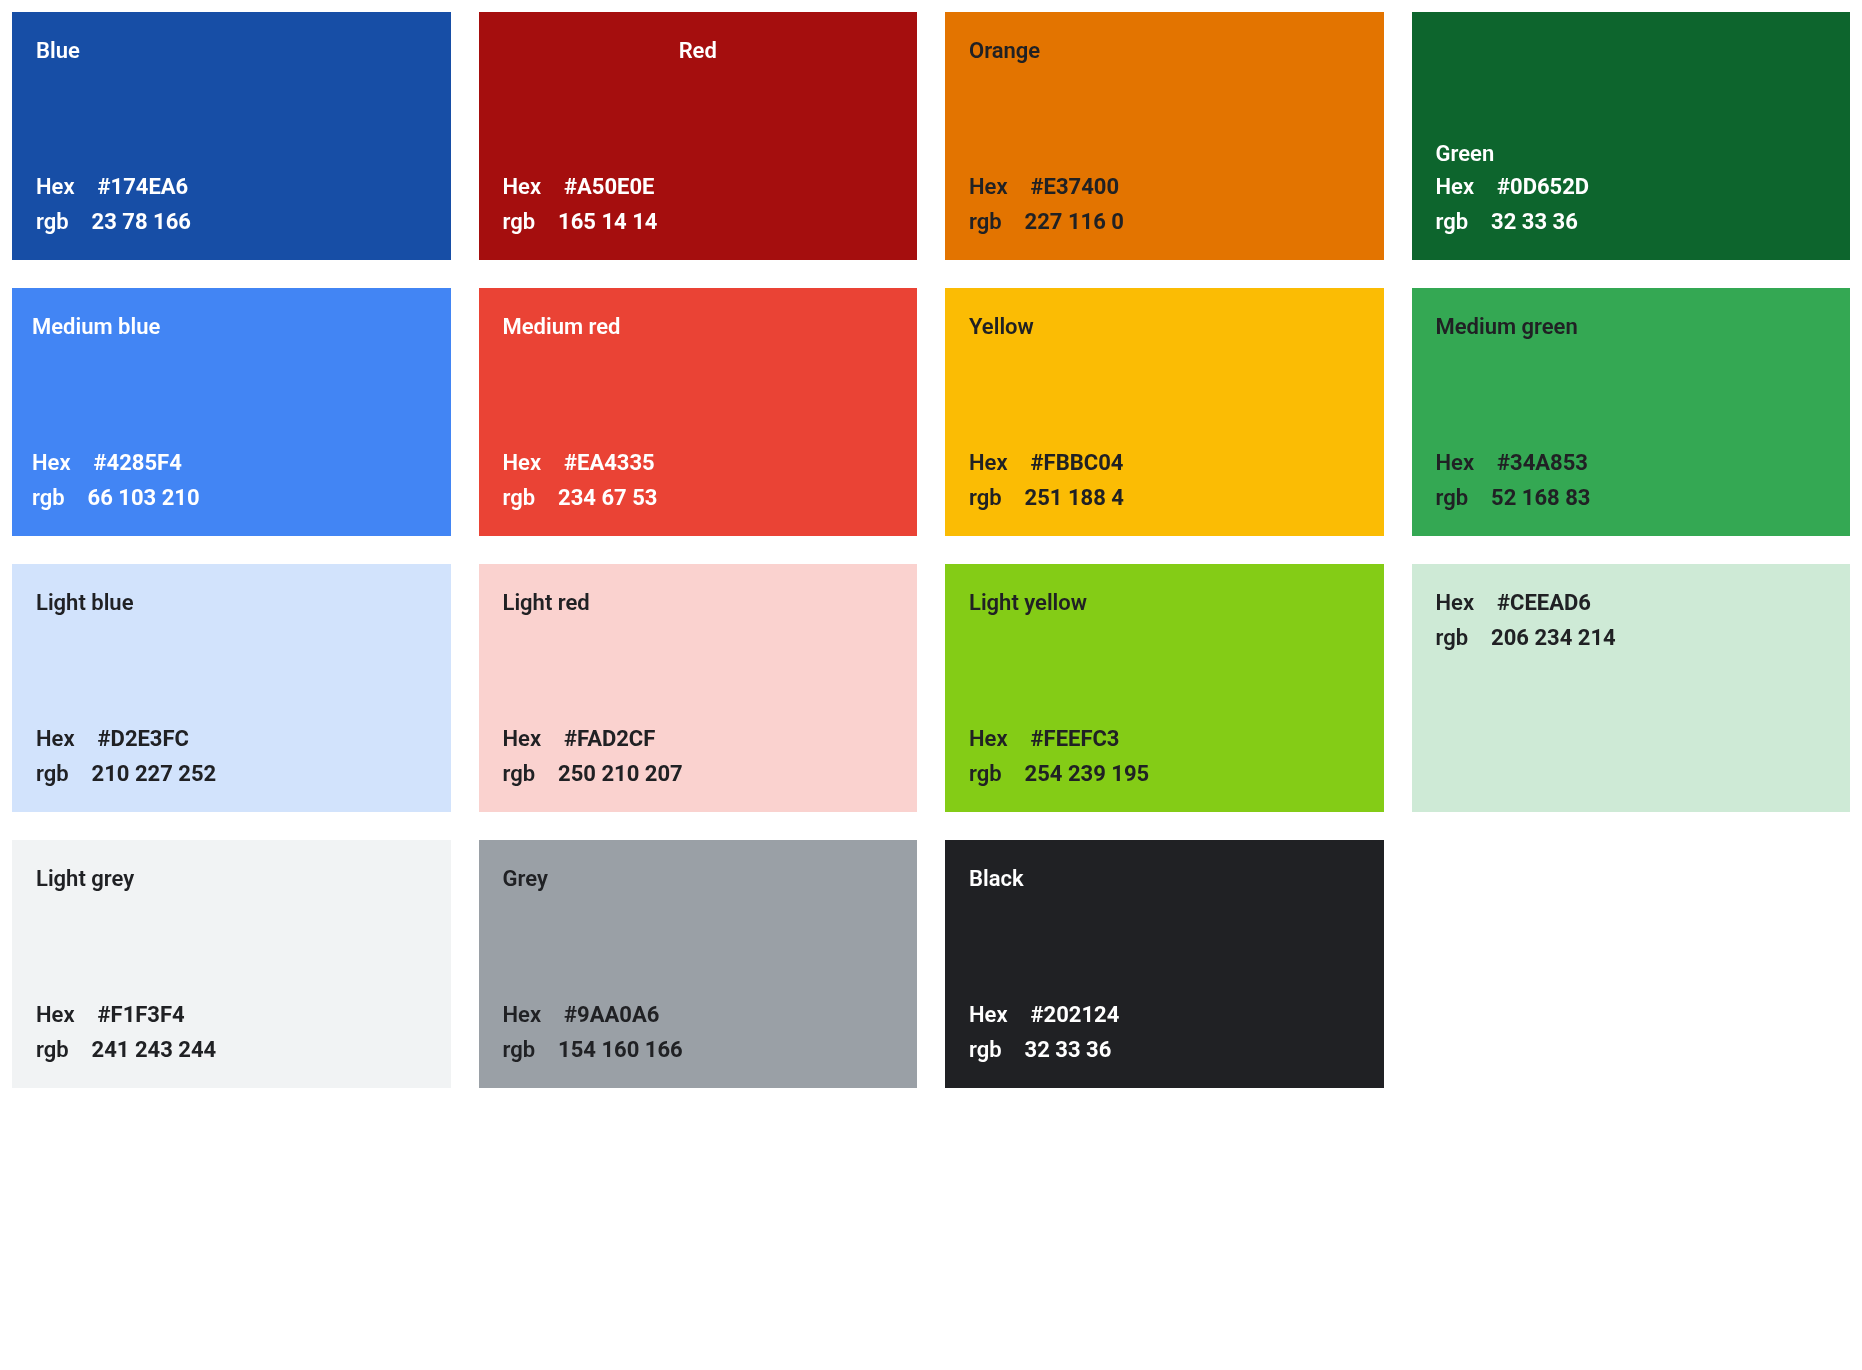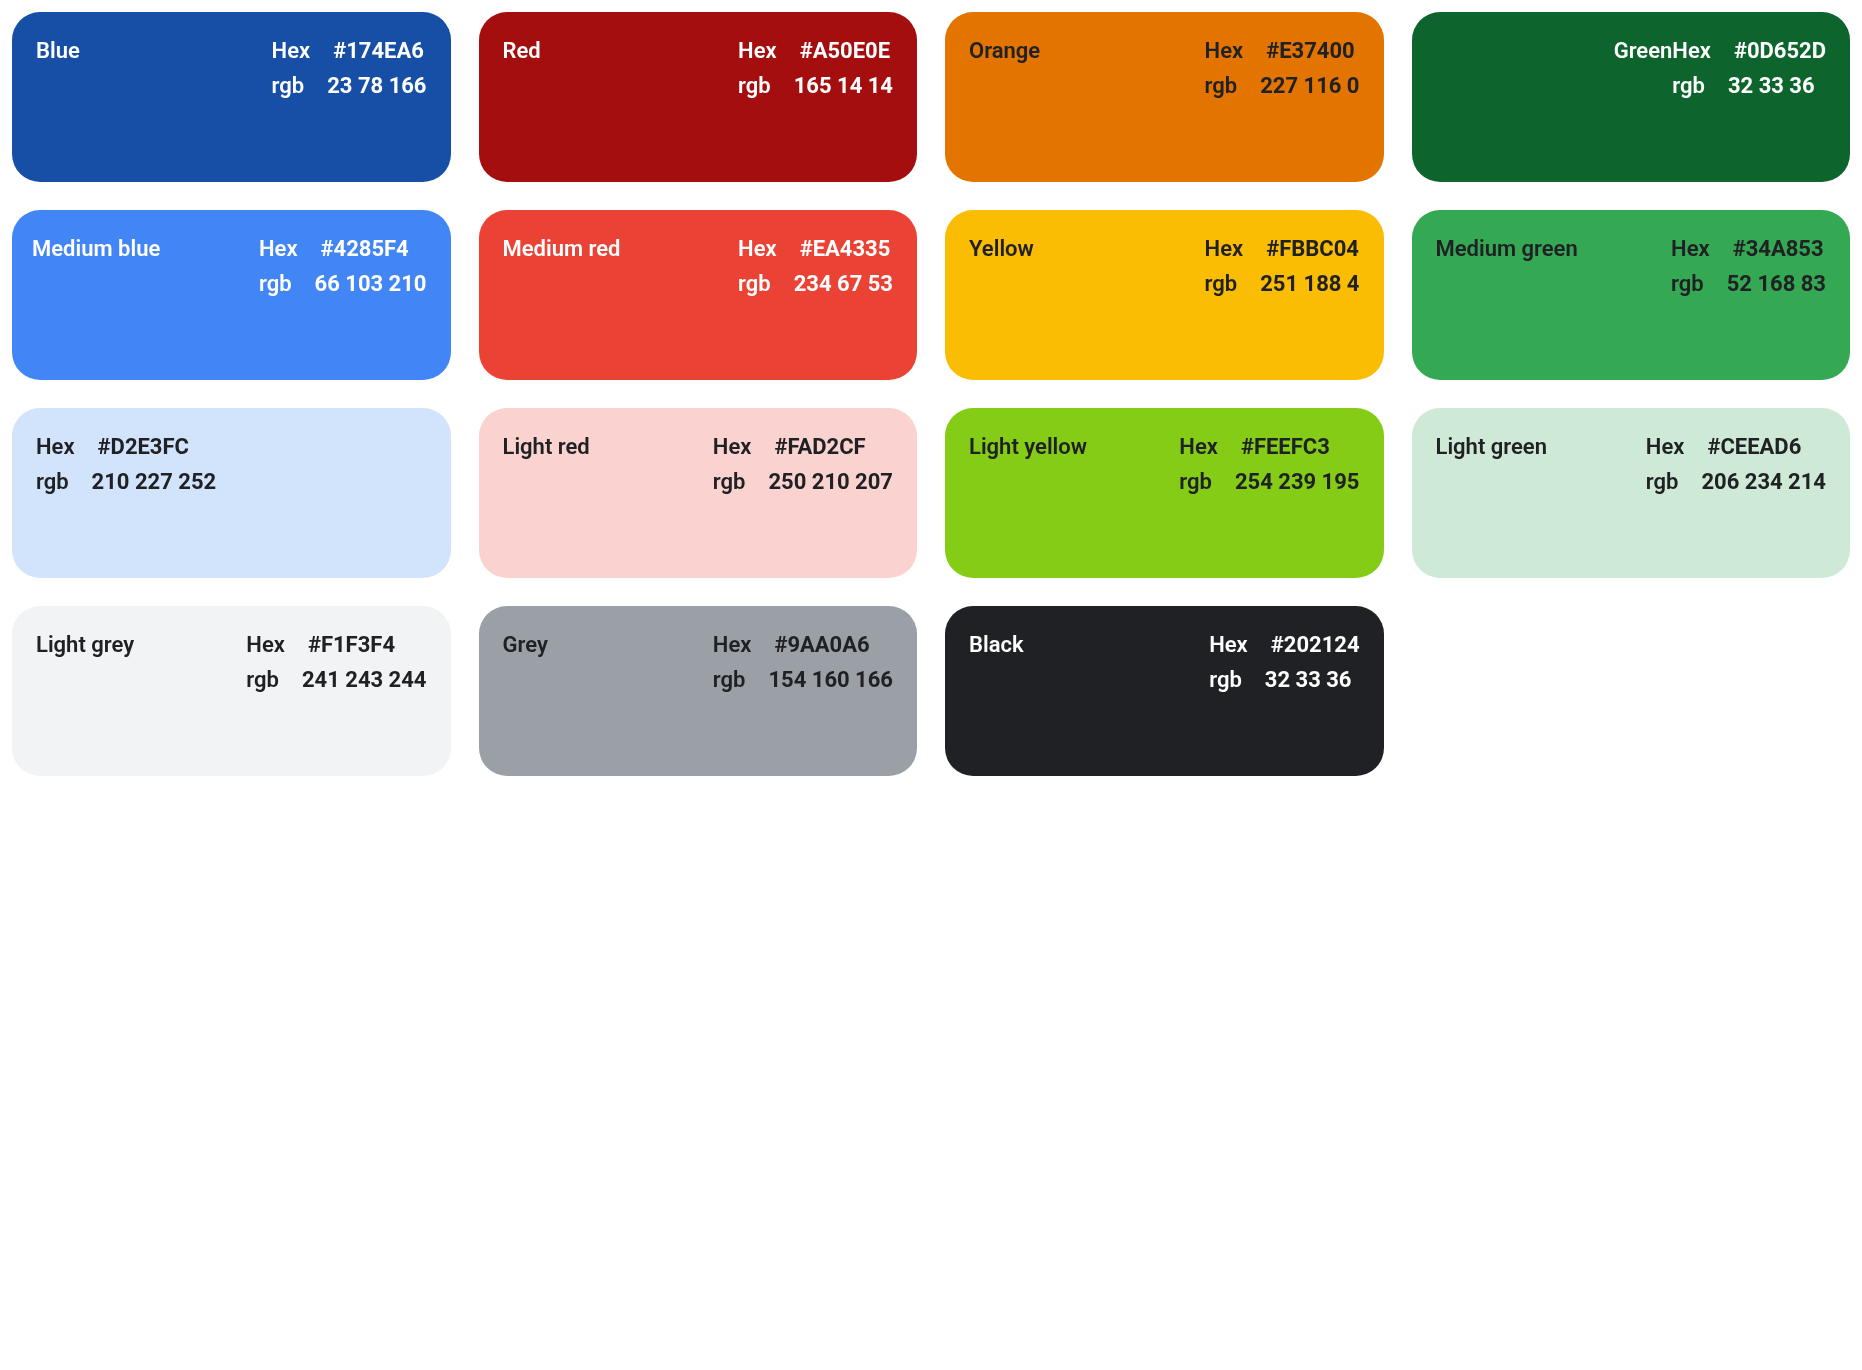--- a/index.html
+++ b/index.html
@@ -13,26 +13,26 @@
       padding: 12px;
     }
     .grid {
       display: grid;
       grid-template-columns: repeat(4, 1fr);
       gap: 28px;
       max-width: 1838px;
     }
     .swatch {
       padding: 22px 24px;
-      height: 170px;
+      height: 248px;
       display: flex;
+      flex-direction: column;
       justify-content: space-between;
       font-size: 22px;
       line-height: 1.5;
-      border-radius: 28px;
     }
     .swatch-name {
       font-weight: 600;
     }
     .swatch-details {
       display: flex;
       flex-direction: column;
       gap: 2px;
     }
     .detail-line {
@@ -154,20 +154,21 @@
           <span class="detail-label">Hex</span>
           <span class="detail-value">#34A853</span>
         </div>
         <div class="detail-line">
           <span class="detail-label">rgb</span>
           <span class="detail-value">52 168 83</span>
         </div>
       </div>
     </div>
     <div class="swatch text-dark" style="background-color: rgb(210, 227, 252);">
+      <div class="swatch-name">Light blue</div>
       <div class="swatch-details">
         <div class="detail-line">
           <span class="detail-label">Hex</span>
           <span class="detail-value">#D2E3FC</span>
         </div>
         <div class="detail-line">
           <span class="detail-label">rgb</span>
           <span class="detail-value">210 227 252</span>
         </div>
       </div>
@@ -192,21 +193,20 @@
           <span class="detail-label">Hex</span>
           <span class="detail-value">#FEEFC3</span>
         </div>
         <div class="detail-line">
           <span class="detail-label">rgb</span>
           <span class="detail-value">254 239 195</span>
         </div>
       </div>
     </div>
     <div class="swatch text-dark" style="background-color: rgb(206, 234, 214);">
-      <div class="swatch-name">Light green</div>
       <div class="swatch-details">
         <div class="detail-line">
           <span class="detail-label">Hex</span>
           <span class="detail-value">#CEEAD6</span>
         </div>
         <div class="detail-line">
           <span class="detail-label">rgb</span>
           <span class="detail-value">206 234 214</span>
         </div>
       </div>

